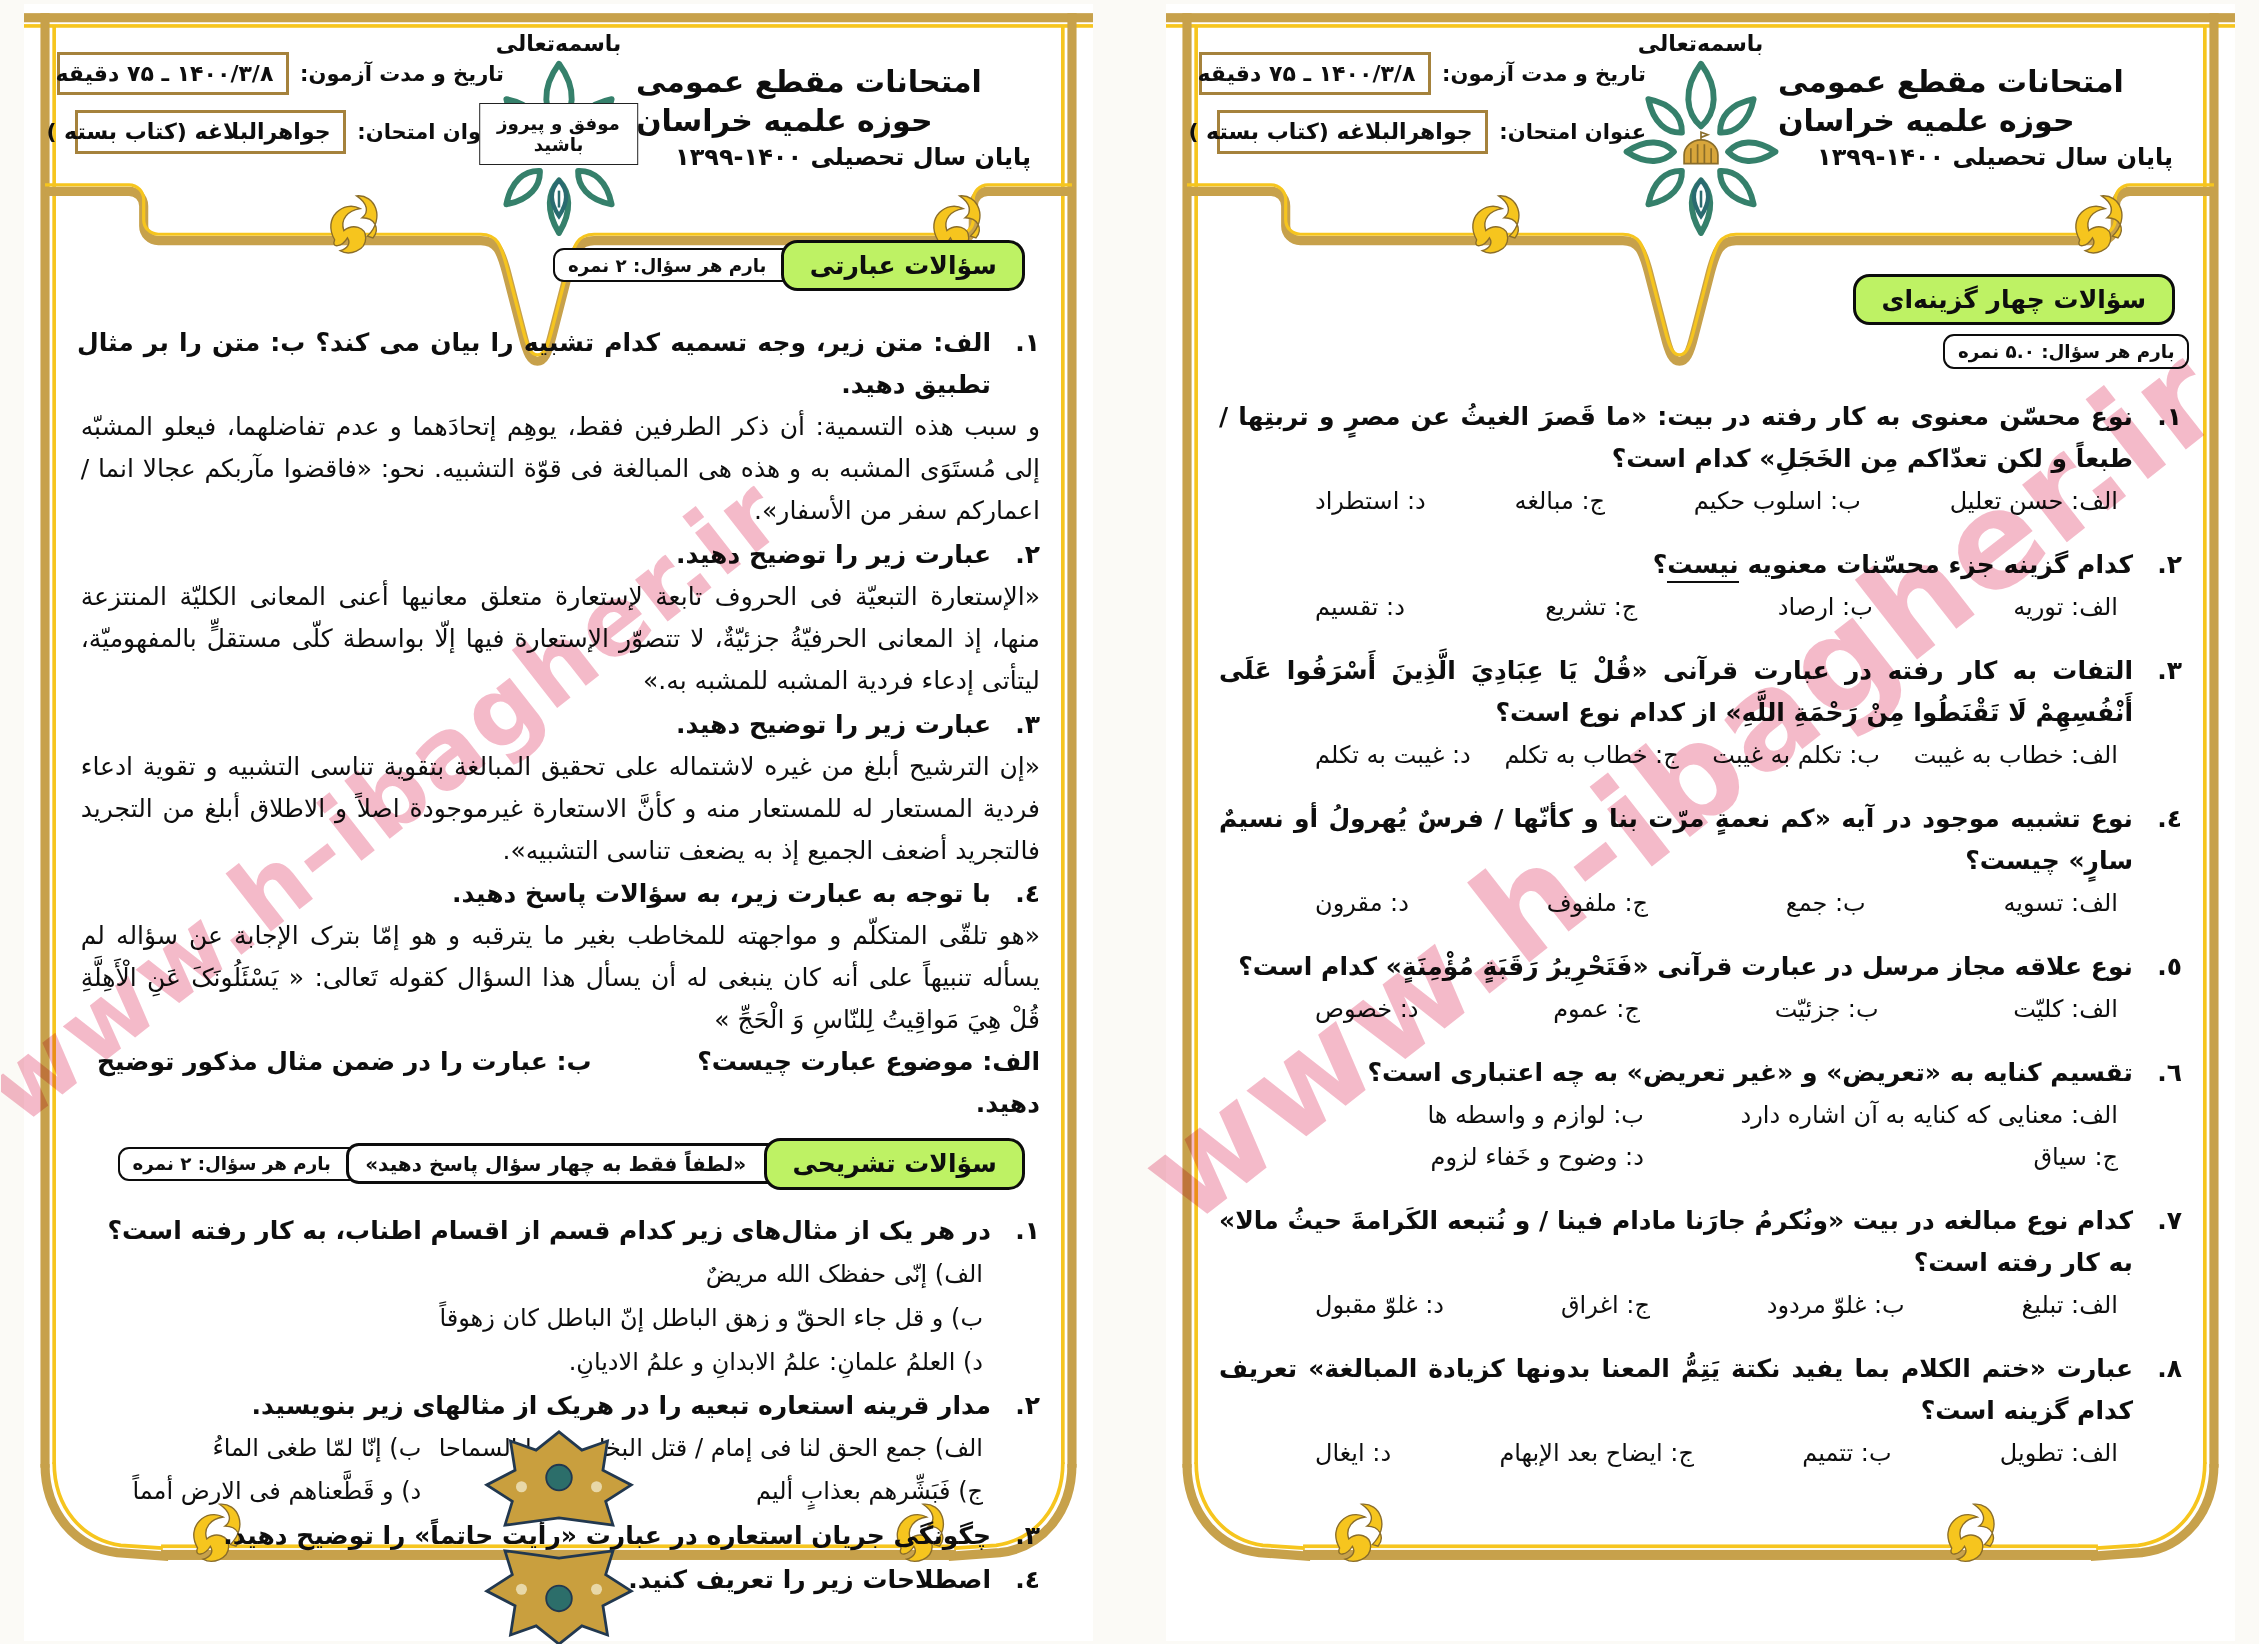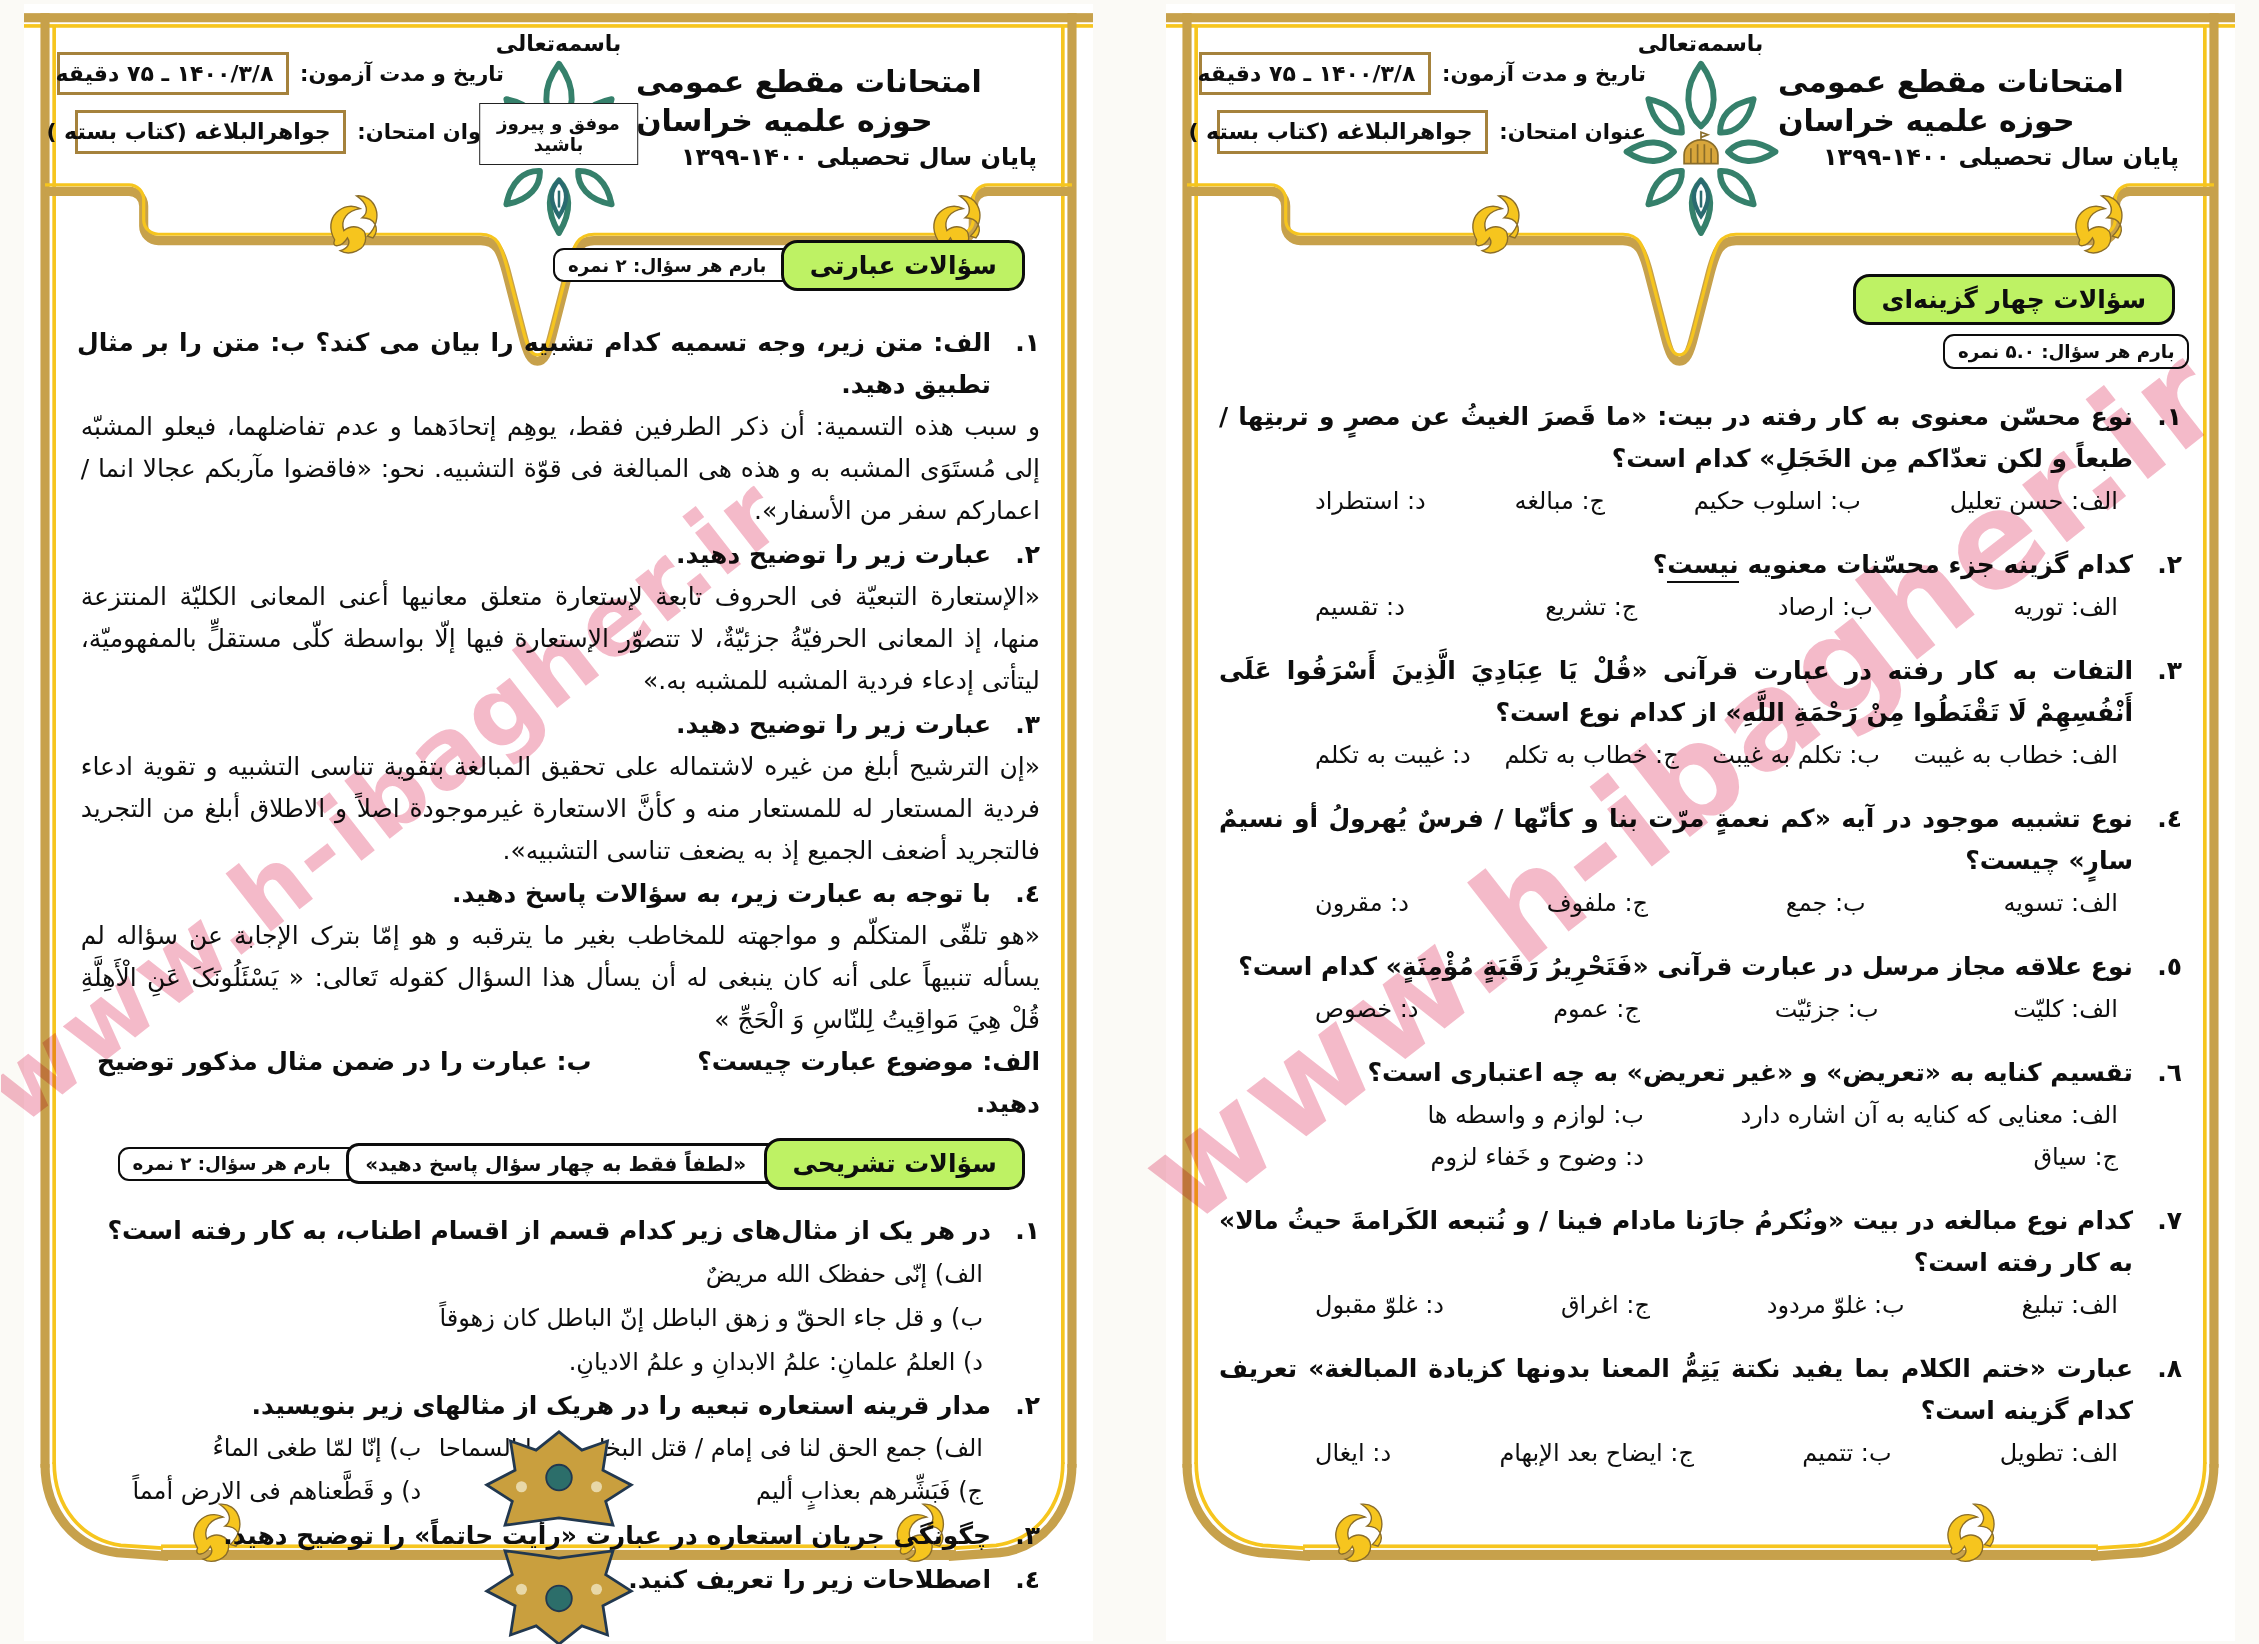--- a/index.html
+++ b/index.html
@@ -7,21 +7,21 @@
        font-family:"DejaVu Sans",sans-serif;direction:rtl;color:#0e0e0e;overflow:hidden}
   .page{position:absolute;top:3.7px;width:1069px;height:1637px;background:#fff}
   #page-left{left:24px}
   #page-right{left:1166px}
   .frame{position:absolute;inset:0;z-index:1;pointer-events:none}
   .hdr{position:absolute;inset:0;z-index:2}
   .bismillah{position:absolute;top:27.4px;left:50%;transform:translateX(-50%);
              font-size:22px;font-weight:bold}
   .h-title{position:absolute;top:58px;right:55px;width:402px;text-align:left;
            font-size:30px;font-weight:bold;line-height:1.3}
-  .h-sub{position:absolute;top:139px;right:56px;width:402px;text-align:right;
+  .h-sub{position:absolute;top:139px;right:39px;width:402px;text-align:center;
          font-size:24px;font-weight:bold}
   .h-left{position:absolute;top:48px;left:51px;width:429px;display:flex;
           flex-direction:column;gap:14.6px}
   .h-row{display:flex;align-items:center;justify-content:flex-start;gap:11px}
   .h-label{font-size:21px;font-weight:bold;white-space:nowrap}
   .h-box{border:3.7px solid #a5823c;padding:6.4px 12.8px;font-size:22px;font-weight:bold;
          text-align:left;min-width:201px;background:#fff;white-space:nowrap}
   .logo{position:absolute;top:53px;left:50%;transform:translateX(-50%)}
   .content{position:absolute;z-index:2;left:53px;right:53px}
   #page-left  .content{top:236px}

